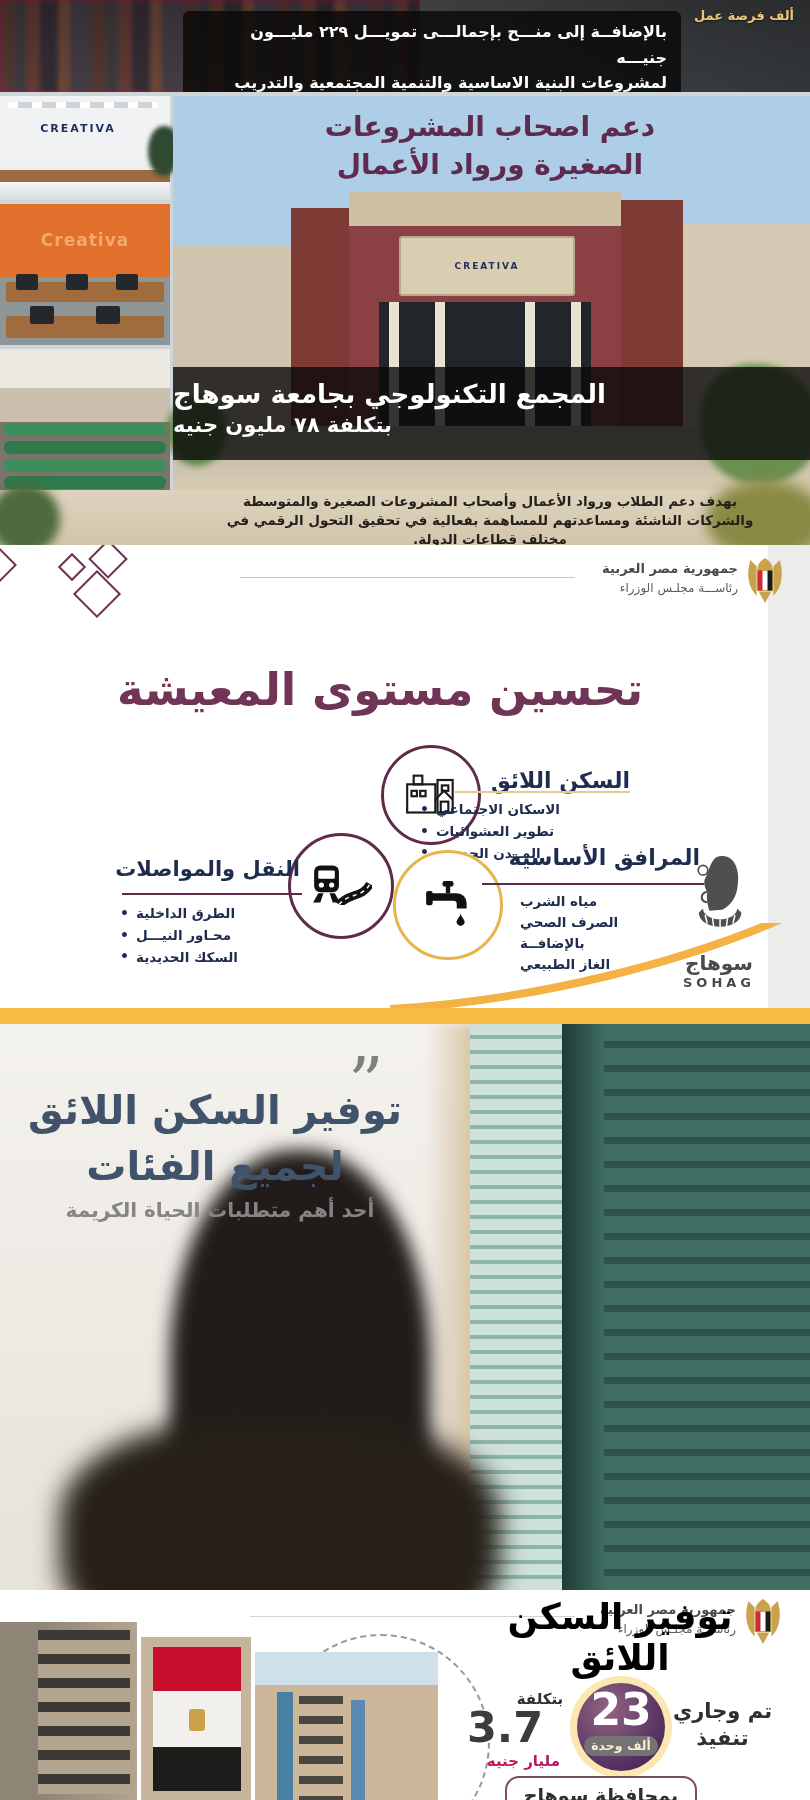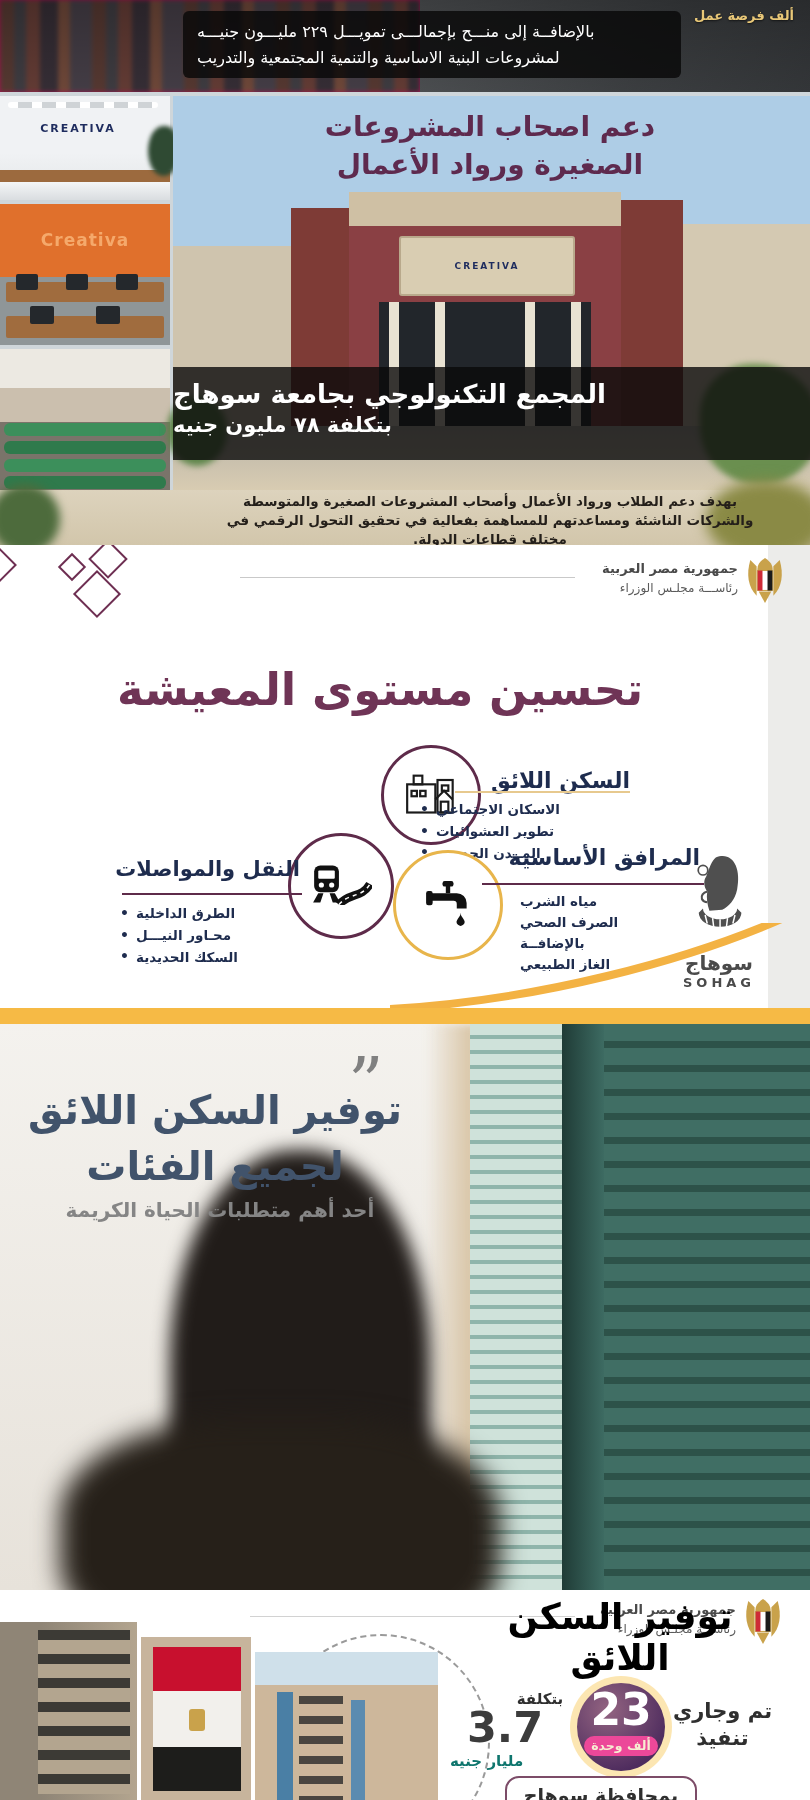--- a/index.html
+++ b/index.html
@@ -8,21 +8,21 @@
   .abs{position:absolute;}
   .sec{position:absolute;left:0;width:810px;overflow:hidden;}
   
   .sec-a{top:0;height:92px;background:#be185d;}
   .a-tools{left:0;top:0;width:420px;height:92px;
     background:repeating-linear-gradient(90deg,#5a4636 0 14px,#3c4a4a 14px 26px,#6b4a3a 26px 40px,#31393b 40px 58px,#7a5a40 58px 70px,#444d50 70px 92px);
     filter:blur(2px);opacity:.9;}
   .a-fabric{left:420px;top:0;width:390px;height:92px;background:linear-gradient(120deg,#5c5f62,#45484b 60%,#3c3f42);}
   .a-shade{left:0;top:0;width:810px;height:92px;background:linear-gradient(180deg,rgba(0,0,0,.35),rgba(0,0,0,.15));}
   .a-box{left:183px;top:11px;width:470px;padding:8px 14px;background:rgba(8,8,8,.82);border-radius:6px;
-    color:#fff;font-weight:normal;font-size:16px;line-height:1.6;text-align:left;}
+    color:#fff;font-weight:bold;font-size:16px;line-height:1.6;text-align:right;}
   .a-badge{right:16px;top:8px;color:#e9c878;font-weight:bold;font-size:13px;text-shadow:0 1px 2px rgba(0,0,0,.6);}
   
   .sec-b{top:92px;height:453px;background:#cfd6da;}
   .photo{background:#d7dadd;}
   .b-p1{left:0;top:4px;width:170px;height:104px;background:linear-gradient(180deg,#f0f2f4 0 55%,#e2e5e7);}
   .b-p1-spot{left:8px;top:6px;width:150px;height:6px;background:repeating-linear-gradient(90deg,#fff 0 10px,#cfd3d6 10px 24px);border-radius:3px;}
   .b-p1-logo{left:18px;top:26px;width:120px;text-align:center;color:#1e2c5e;font-weight:bold;font-size:11px;letter-spacing:2px;}
   .b-p1-wood{left:0;top:74px;width:170px;height:12px;background:#9c6a3e;}
   .b-p1-desk{left:0;top:86px;width:170px;height:18px;background:linear-gradient(180deg,#f4f6f7,#d9dde0);}
   .b-p1-plant{right:-8px;top:30px;width:30px;height:50px;background:#2f4a33;border-radius:50% 40% 45% 50%;filter:blur(2px);}
@@ -103,26 +103,26 @@
   .e-flag-b{left:12px;top:110px;width:88px;height:44px;background:#1d1d1b;}
   .e-p3{left:255px;top:62px;width:183px;height:148px;background:linear-gradient(180deg,#cfe0ea 0 22%,#cdb79b 22%);}
   .e-p3-blue1{left:22px;top:40px;width:16px;height:108px;background:#4a7fa5;}
   .e-p3-blue2{left:96px;top:48px;width:14px;height:100px;background:#5b8bb0;}
   .e-p3-win{left:44px;top:44px;width:44px;height:104px;background:repeating-linear-gradient(180deg,#4a4640 0 8px,#cdb79b 8px 20px);}
   .e-title{left:450px;top:6px;width:340px;text-align:center;color:#000000;font-weight:800;font-size:36px;line-height:1.15;}
   .e-badge-ring{left:570px;top:86px;width:102px;height:102px;border-radius:50%;background:#fce6b2;}
   .e-badge-in{left:577px;top:93px;width:88px;height:88px;border-radius:50%;
      background:radial-gradient(circle at 35% 30%,#936481,#4e2c5e 75%);}
   .e-badge-num{left:570px;top:94px;width:102px;text-align:center;color:#fff;font-weight:800;font-size:44px;}
-  .e-badge-unit{left:584px;top:146px;width:74px;height:20px;background:#ec4899;border-radius:10px;
+  .e-badge-unit{left:584px;top:146px;width:74px;height:20px;background:#737373;border-radius:10px;
      color:#f7ecd2;font-weight:bold;font-size:12.5px;text-align:center;line-height:20px;}
   .e-status{left:655px;top:108px;width:135px;text-align:center;color:#2f2f2f;font-weight:800;font-size:21px;line-height:1.3;}
   .e-cost-label{left:505px;top:100px;width:70px;text-align:center;color:#2f2f2f;font-weight:800;font-size:15px;}
   .e-cost-val{left:450px;top:112px;width:110px;text-align:center;color:#3c3c3c;font-weight:800;font-size:43px;}
-  .e-cost-unit{left:450px;top:162px;width:110px;text-align:left;color:#0f766e;font-weight:800;font-size:15px;}
+  .e-cost-unit{left:450px;top:162px;width:110px;text-align:right;color:#be185d;font-weight:800;font-size:15px;}
   .e-loc{left:505px;top:186px;width:188px;height:40px;border:2.5px solid #7c4c68;border-radius:14px;background:#fff;
      color:#2f2f2f;font-weight:800;font-size:19px;text-align:center;line-height:34px;}
 </style>
 </head>
 <body>
 
 <div id="root">
 
   <div class="sec sec-a">
     <div class="abs a-tools"></div>

